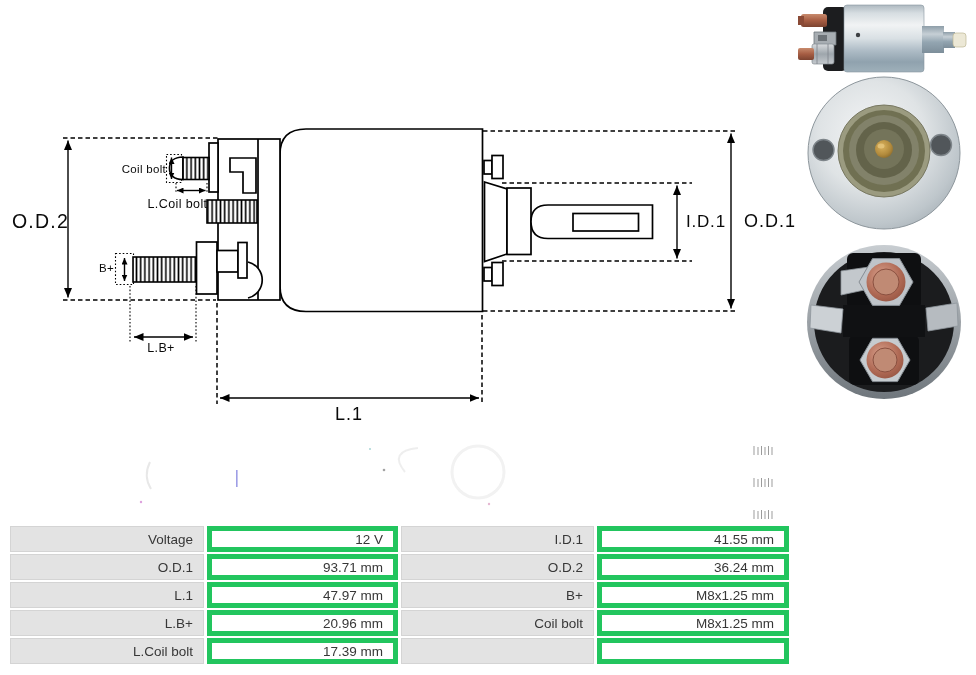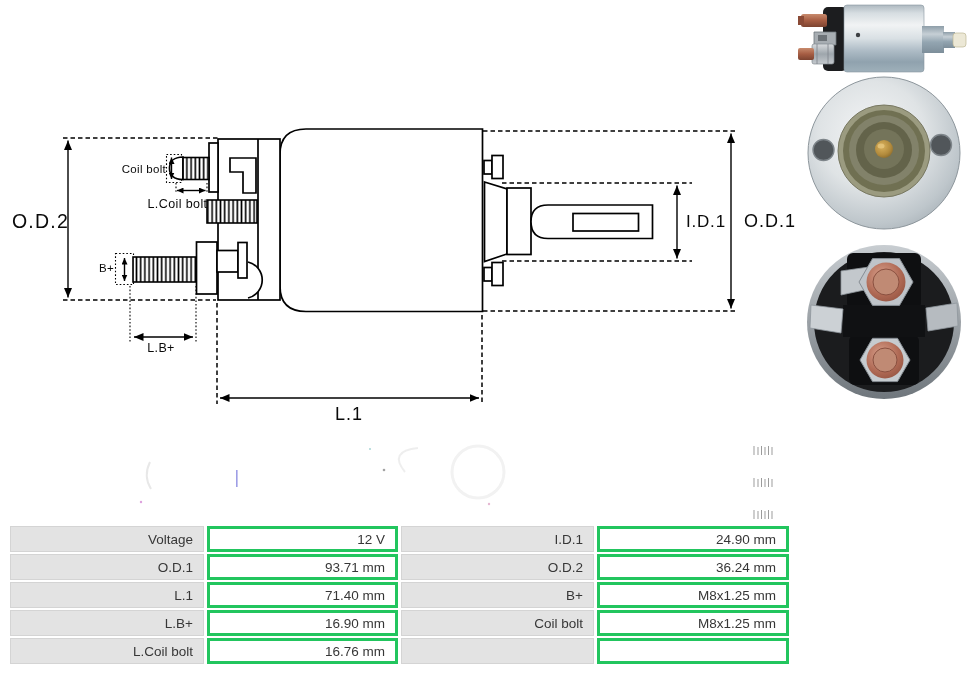--- a/index.html
+++ b/index.html
@@ -25,21 +25,21 @@
   .t12{font-size:12.5px;letter-spacing:.4px;}
   .t11{font-size:11.5px;letter-spacing:.3px;}
 
   
   .spec{position:absolute;left:10px;top:526px;width:866px;display:grid;
         grid-template-columns:194px 191px 193px 192px;grid-auto-rows:26px;
         column-gap:3px;row-gap:2px;}
   .cell{box-sizing:border-box;display:flex;align-items:center;justify-content:flex-end;
         padding-right:10px;font-size:13.5px;color:#373737;}
   .lbl{background:#e3e3e3;border:1px solid #d4d4d4;}
-  .val{background:#ffffff;border:3px solid #22c55e;}
+  .val{background:#ffffff;border:5px solid #22c55e;}
   .row{display:contents;}
 </style>
 </head>
 <body>
 
 <div class="stage">
 
   <svg class="diagram" viewBox="0 0 800 525" xmlns="http://www.w3.org/2000/svg">
     <defs>
       <marker id="arw" viewBox="0 0 10 8" refX="9.5" refY="4" markerWidth="10" markerHeight="8" markerUnits="userSpaceOnUse" orient="auto-start-reverse">
@@ -242,41 +242,41 @@
       <circle cx="80" cy="117" r="18.5" fill="url(#cop3)"></circle>
       <circle cx="80" cy="117" r="12" fill="#c08a74" stroke="#8a5040" stroke-width="1"></circle>
     </g>
   </svg>
 
   <div class="spec">
     <div class="row">
       <div class="cell lbl">Voltage</div>
       <div class="cell val">12 V</div>
       <div class="cell lbl">I.D.1</div>
-      <div class="cell val">24.90 mm</div>
+      <div class="cell val">41.55 mm</div>
     </div>
     <div class="row">
       <div class="cell lbl">O.D.1</div>
       <div class="cell val">93.71 mm</div>
       <div class="cell lbl">O.D.2</div>
       <div class="cell val">36.24 mm</div>
     </div>
     <div class="row">
       <div class="cell lbl">L.1</div>
-      <div class="cell val">71.40 mm</div>
+      <div class="cell val">47.97 mm</div>
       <div class="cell lbl">B+</div>
       <div class="cell val">M8x1.25 mm</div>
     </div>
     <div class="row">
       <div class="cell lbl">L.B+</div>
-      <div class="cell val">16.90 mm</div>
+      <div class="cell val">20.96 mm</div>
       <div class="cell lbl">Coil bolt</div>
       <div class="cell val">M8x1.25 mm</div>
     </div>
     <div class="row">
       <div class="cell lbl">L.Coil bolt</div>
-      <div class="cell val">16.76 mm</div>
+      <div class="cell val">17.39 mm</div>
       <div class="cell lbl"></div>
       <div class="cell val"></div>
     </div>
   </div>
 
 </div>
 
 </body></html>

